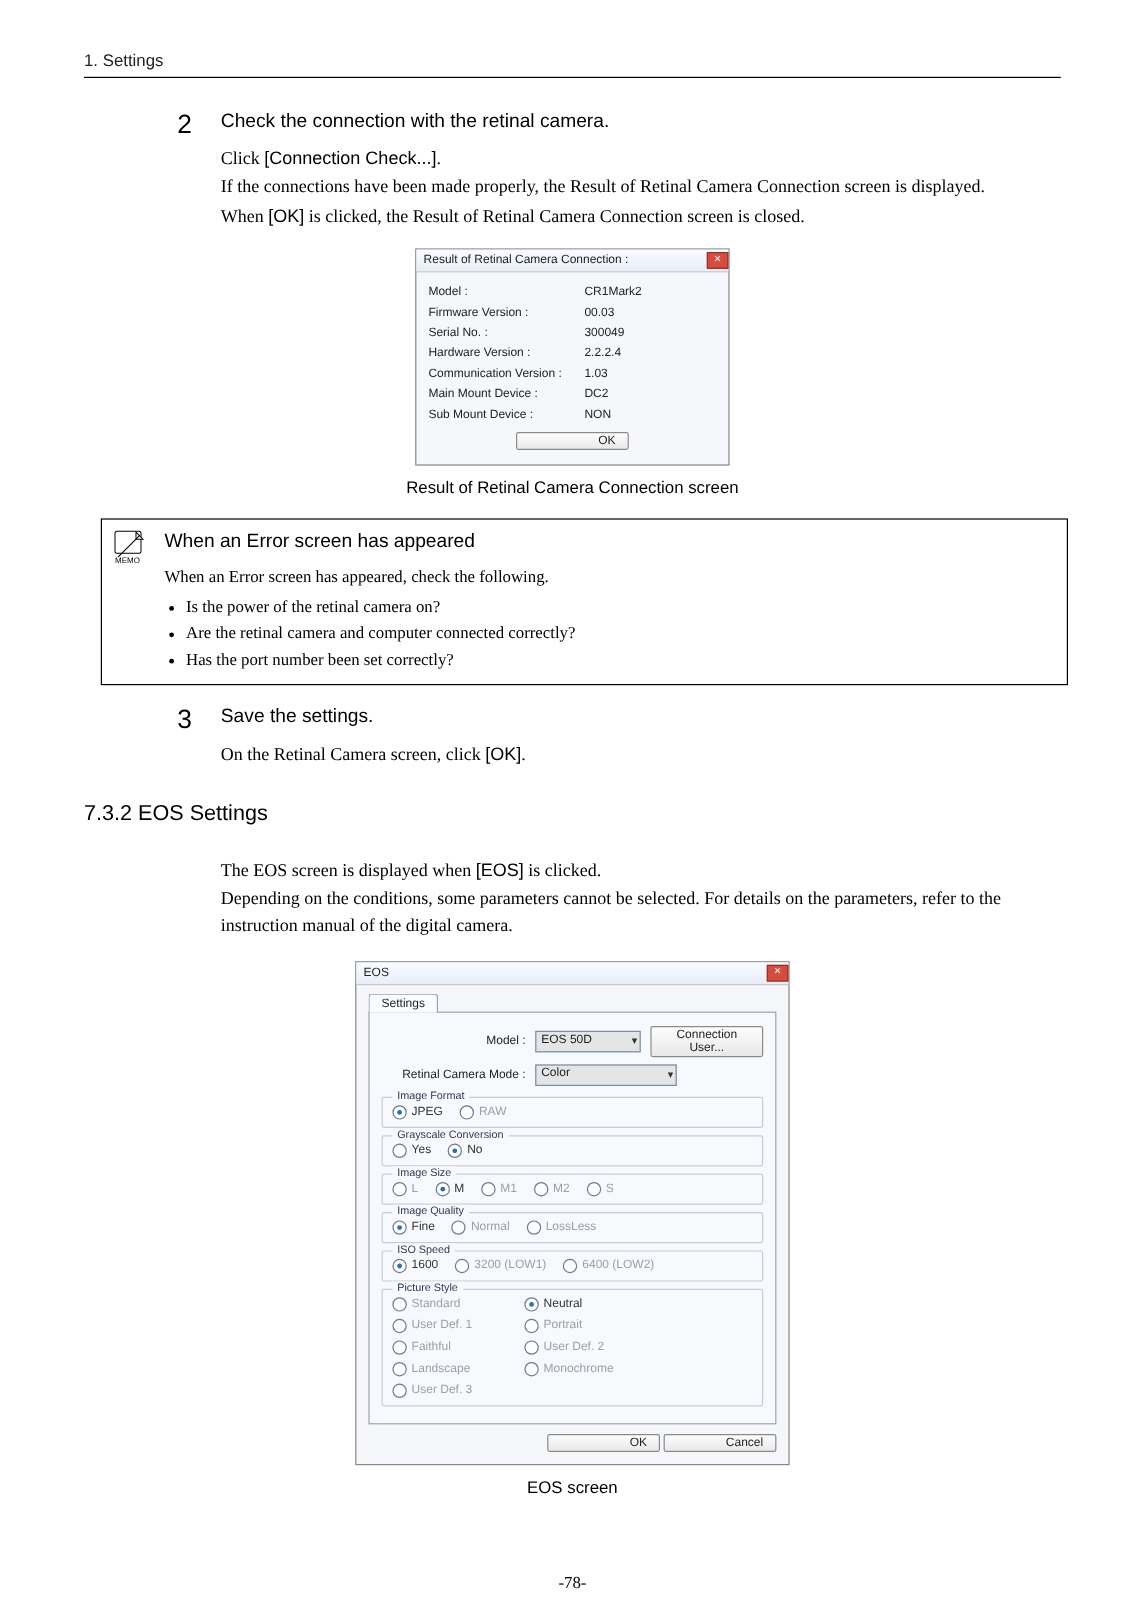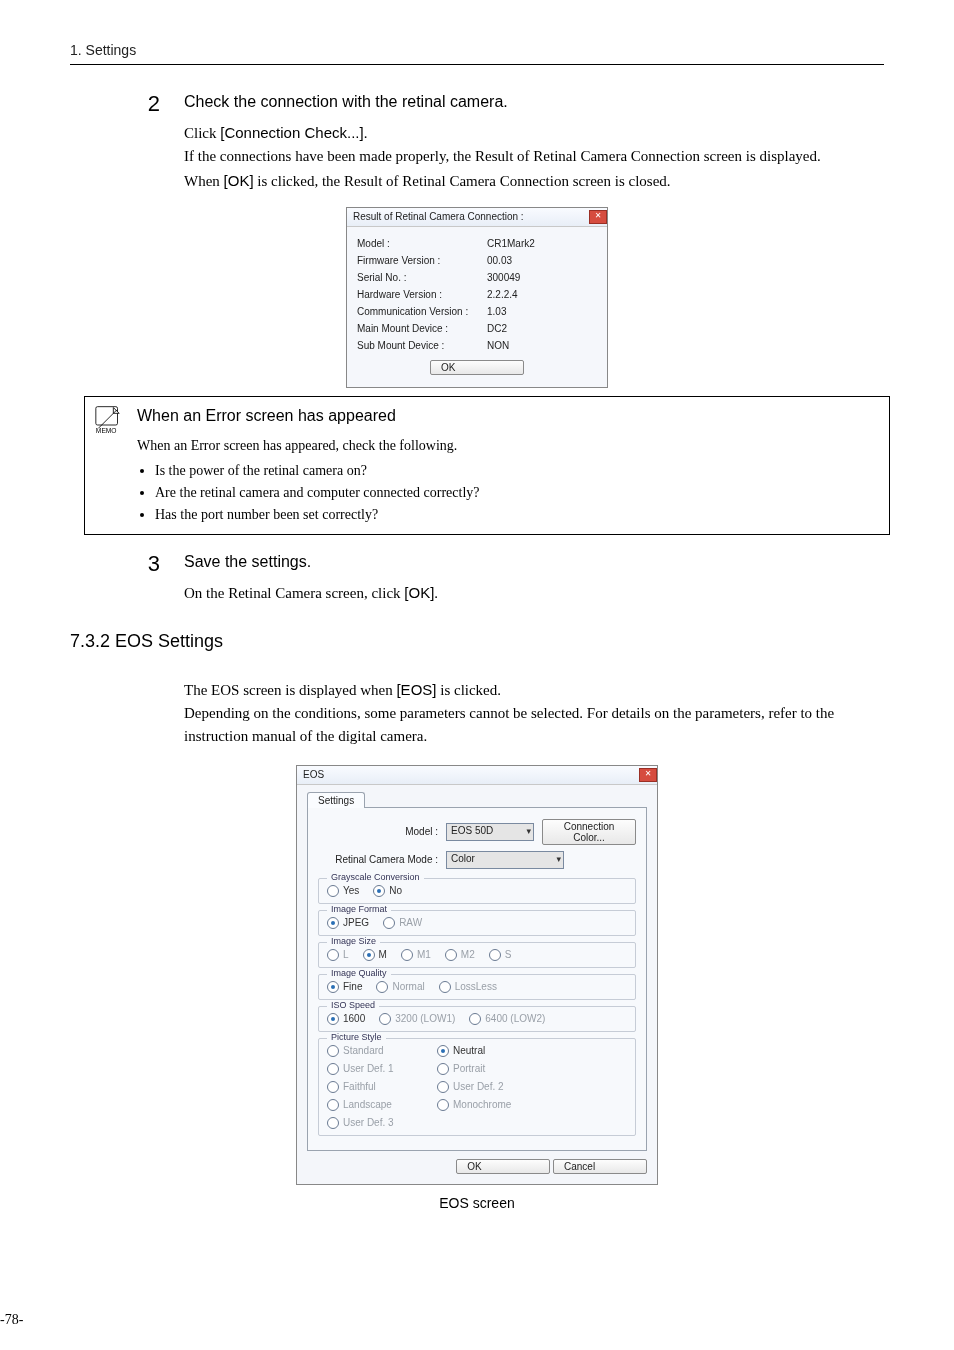--- a/index.html
+++ b/index.html
@@ -104,21 +104,21 @@
   .drow .lab { width: 130px; }
   .dialog-okrow { text-align: center; padding: 6px 0 2px; }
   .btn {
     display:inline-block;
     min-width: 72px;
     padding: 1px 10px;
     font-size: 10px;
     background: linear-gradient(#fdfdfd,#e8e8e8);
     border: 1px solid #8a8a8a;
     border-radius: 2px;
-    text-align:left;
+    text-align:right;
   }
 
   .caption {
     text-align: center;
     font-family: Arial, Helvetica, sans-serif;
     font-size: 14px;
     margin: 10px 0 18px;
   }
 
   
@@ -227,21 +227,21 @@
     width:10px;height:10px;border:1px solid #6a7a92;border-radius:50%;
     display:inline-flex;align-items:center;justify-content:center;background:#fff;
   }
   .rdot.sel::after { content:""; width:4px;height:4px;border-radius:50%;background:#2b6fb5; }
   .radio.dis { color:#9aa0a8; }
   .eos-buttons { text-align:right; padding-top:8px; }
 
   .page-num {
     position:absolute;
     bottom:22px; left:0; right:0;
-    text-align:left;
+    text-align:center;
     font-family:"Times New Roman", Times, serif;
     font-size:14px;
   }
 </style>
 </head>
 <body>
 
 <div class="page">
 
   <div class="running-head">1. Settings</div>
@@ -291,20 +291,21 @@
           <span class="lab">Main Mount Device :</span>
           <span>DC2</span>
         </div>
       <div class="drow">
           <span class="lab">Sub Mount Device :</span>
           <span>NON</span>
         </div>
       <div class="dialog-okrow"><span class="btn">OK</span></div>
     </div>
   </div>
+  <div class="caption">Result of Retinal Camera Connection screen</div>
 
   <div class="memo-box">
     <div class="memo-row1">
       <svg class="memo-icon" viewBox="0 0 40 36">
         <rect x="3" y="2" width="26" height="22" rx="2" fill="#fff" stroke="#000"></rect>
         <path d="M24 3 L31 10 L24 10 Z" fill="#fff" stroke="#000"></path>
         <path d="M6 28 L28 6" stroke="#000" stroke-width="1"></path>
         <text x="3" y="34" font-family="Arial" font-size="8">MEMO</text>
       </svg>
       <div style="flex:1">
@@ -346,58 +347,58 @@
     </div>
     <div class="dialog-body">
       <span class="tab">Settings</span>
       <div class="tabpanel">
 
         <div class="formrow">
           <span class="lbl">Model :</span>
           <span class="select">EOS 50D</span>
           <span class="btn conn-btn">
             <span>Connection</span><br>
-            <span>Color...</span>
+            <span>User...</span>
           </span>
         </div>
         <div class="formrow">
           <span class="lbl">Retinal Camera Mode :</span>
           <span class="select">Color</span>
           <span style="width:72px"></span>
-        </div>
-
-        <div class="group">
-          <span class="group-title">Grayscale Conversion</span>
-          <div class="radio-row">
-            <span class="radio">
-                <span class="rdot"></span>
-                <span>Yes</span>
-              </span>
-            <span class="radio">
-                <span class="rdot sel"></span>
-                <span>No</span>
-              </span>
-          </div>
         </div>
 
         <div class="group">
           <span class="group-title">Image Format</span>
           <div class="radio-row">
             <span class="radio">
                 <span class="rdot sel"></span>
                 <span>JPEG</span>
               </span>
             <span class="radio dis">
                 <span class="rdot"></span>
                 <span>RAW</span>
               </span>
           </div>
         </div>
 
         <div class="group">
+          <span class="group-title">Grayscale Conversion</span>
+          <div class="radio-row">
+            <span class="radio">
+                <span class="rdot"></span>
+                <span>Yes</span>
+              </span>
+            <span class="radio">
+                <span class="rdot sel"></span>
+                <span>No</span>
+              </span>
+          </div>
+        </div>
+
+        <div class="group">
           <span class="group-title">Image Size</span>
           <div class="radio-row">
             <span class="radio dis">
                 <span class="rdot"></span>
                 <span>L</span>
               </span>
             <span class="radio">
                 <span class="rdot sel"></span>
                 <span>M</span>
               </span>

